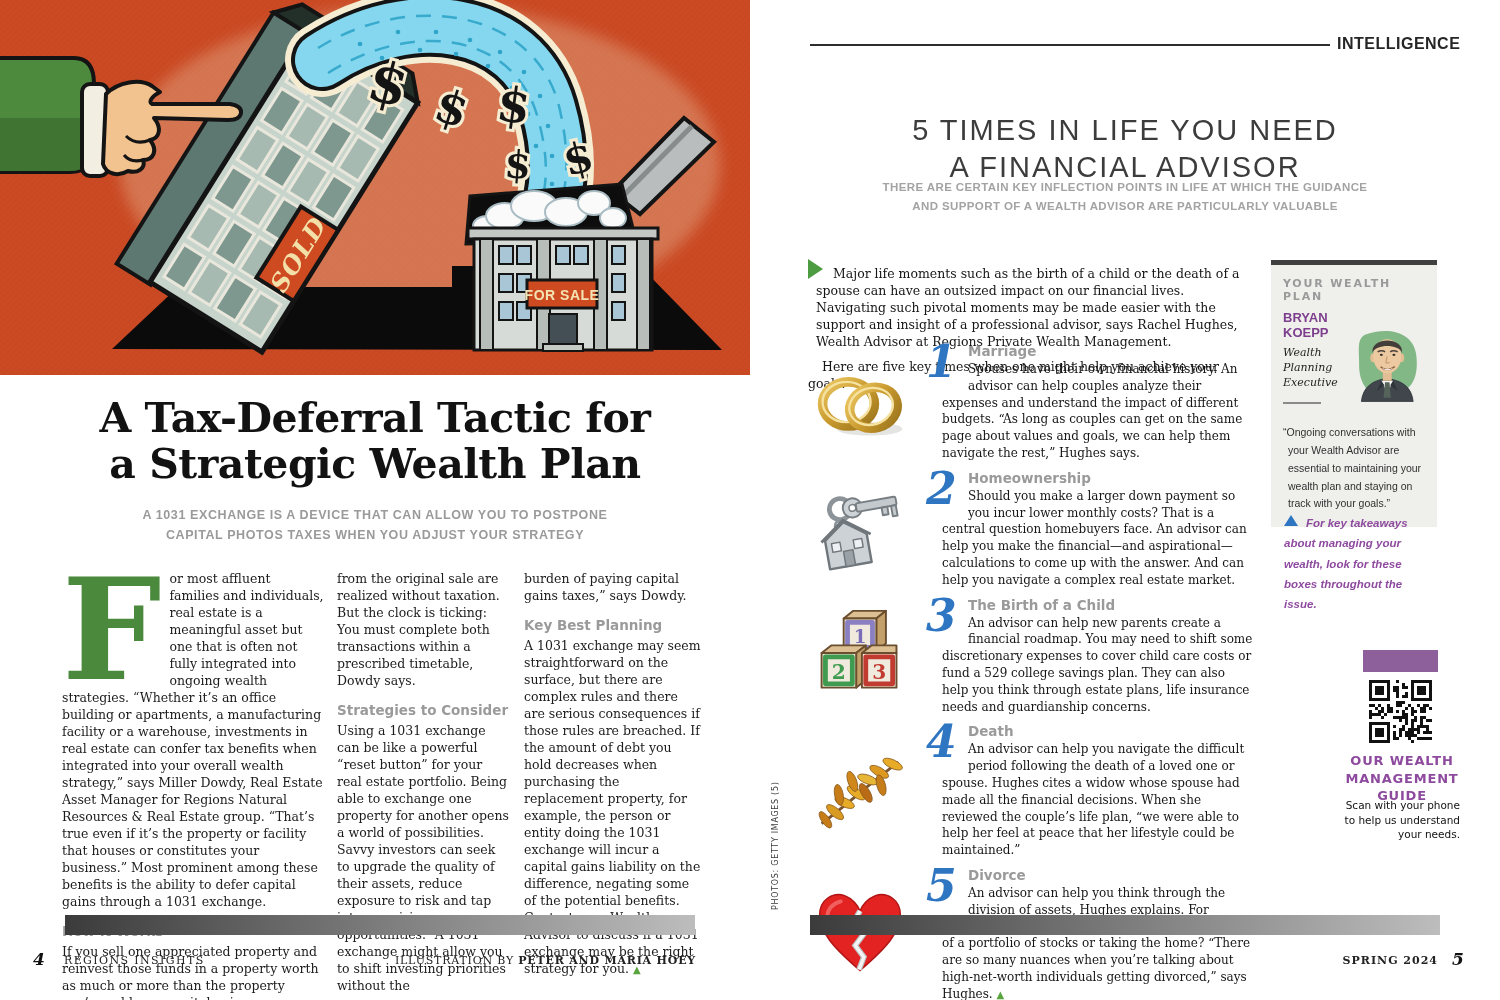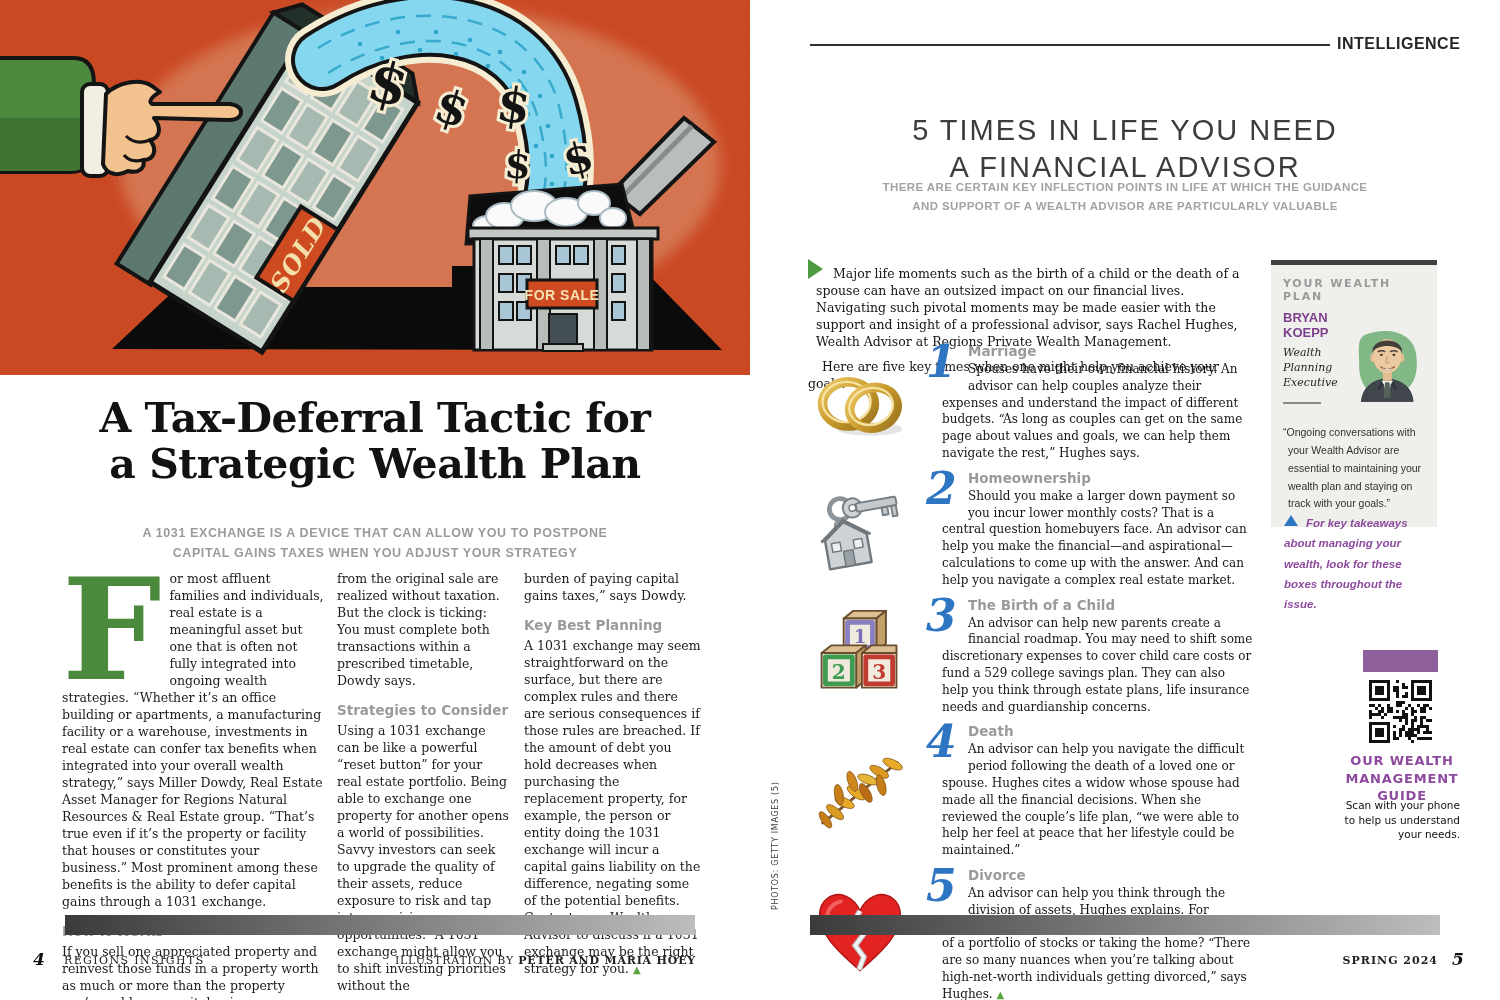--- a/index.html
+++ b/index.html
@@ -4,21 +4,21 @@
 <style>
   html,body { margin:0; padding:0; background:#dedede; }
   #page { position:relative; width:1500px; height:1000px; margin:0 auto; background:#ffffff;
           font-family:"DejaVu Serif", serif; color:#161616; overflow:hidden; }
   .abs { position:absolute; }
 
   
   #illustration { left:0; top:0; width:750px; height:375px; }
   #lp-title { left:75px; top:396px; width:600px; text-align:center; font-weight:bold;
               font-size:41px; line-height:1.12; color:#121212; letter-spacing:-0.5px; }
-  #lp-subtitle { left:95px; top:523px; width:560px; text-align:center;
+  #lp-subtitle { left:95px; top:505px; width:560px; text-align:center;
                  font-family:"Liberation Sans", sans-serif; font-weight:bold;
                  font-size:12.5px; line-height:1.6; color:#9a9a9a; letter-spacing:0.6px; }
   #lp-columns { left:62px; top:570px; width:640px; display:flex; gap:13px; }
   .col { font-size:12.5px; line-height:1.36; color:#1c1c1c; }
   .col-1 { width:262px; } .col-2 { width:174px; } .col-3 { width:178px; }
   .col p { margin:0 0 12px 0; }
   .col-h { font-family:"DejaVu Sans", sans-serif; font-weight:bold; font-size:13.5px;
            color:#9a9a9a; margin:12px 0 3px 0; }
   .dropcap { float:left; font-weight:bold; font-size:140px; line-height:104px;
              color:#4b8a3c; margin:8px 8px 0 0; font-family:"DejaVu Serif", serif; }
@@ -236,21 +236,21 @@
       <path d="M143,160 C135,162 128,160 124,155" fill="none" stroke-width="3"></path>
     </g>
   </svg>
 
   <div id="lp-title" class="abs">
     <div>A Tax-Deferral Tactic for</div>
     <div>a Strategic Wealth Plan</div>
   </div>
   <div id="lp-subtitle" class="abs">
     <div>A 1031 EXCHANGE IS A DEVICE THAT CAN ALLOW YOU TO POSTPONE</div>
-    <div>CAPITAL GAINS TAXES WHEN YOU ADJUST YOUR STRATEGY</div>
+    <div>CAPITAL PHOTOS TAXES WHEN YOU ADJUST YOUR STRATEGY</div>
   </div>
 
   <div id="lp-columns" class="abs">
     <div class="col col-1">
       <p><span class="dropcap">F</span><span>or most affluent families and individuals, real estate is a meaningful asset but one that is often not fully integrated into ongoing wealth strategies. “Whether it’s an office building or apartments, a manufacturing facility or a warehouse, investments in real estate can confer tax benefits when integrated into your overall wealth strategy,” says Miller Dowdy, Real Estate Asset Manager for Regions Natural Resources &amp; Real Estate group. “That’s true even if it’s the property or facility that houses or constitutes your business.” Most prominent among these benefits is the ability to defer capital gains through a 1031 exchange.</span></p>
       <div class="col-h">How It Works</div>
       <p>If you sell one appreciated property and reinvest those funds in a property worth as much or more than the property you’ve sold, any capital gains</p>
     </div>
     <div class="col col-2">
       <p>from the original sale are realized without taxation. But the clock is ticking: You must complete both transactions within a prescribed timetable, Dowdy says.</p>

